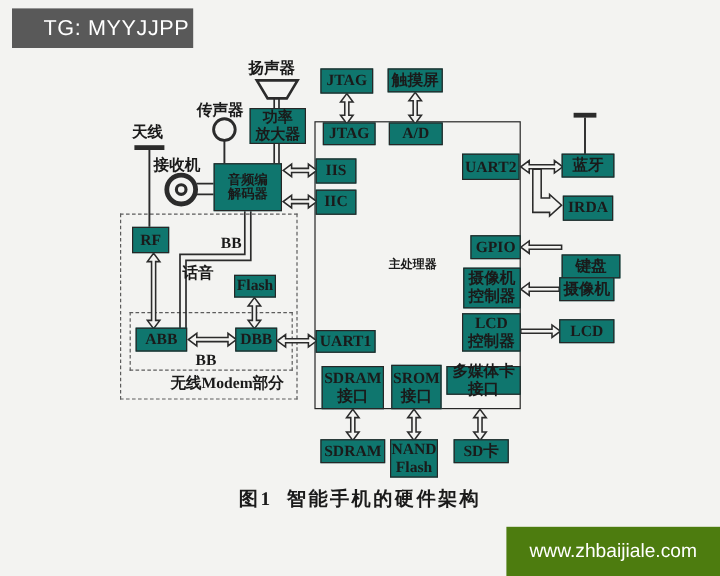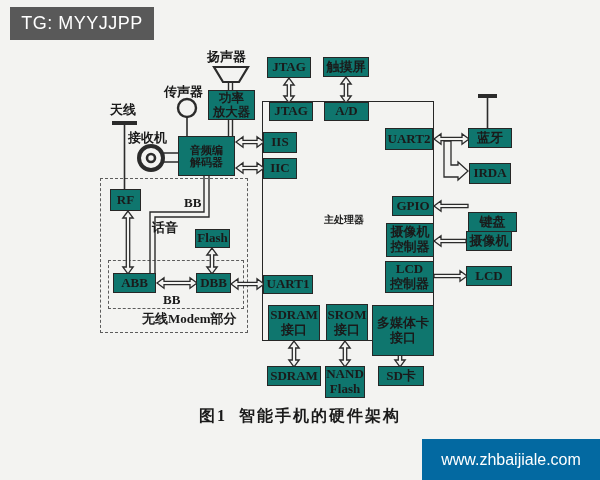--- a/index.html
+++ b/index.html
@@ -1,20 +1,20 @@
 <!DOCTYPE html>
 <html><head>
 <meta charset="utf-8">
 <style>
   html,body{margin:0;padding:0;background:#e9e9e7;}
   .page{position:relative;width:600px;height:480px;background:#f3f3f1;overflow:hidden;
         font-family:"Liberation Serif",serif;color:#1a1a1a;}
-  .badge{position:absolute;left:10px;top:7px;width:144px;height:33px;
+  .badge{position:absolute;left:10px;top:7px;width:128px;height:33px;
          display:flex;align-items:center;justify-content:center;
-         font-family:"Liberation Sans",sans-serif;font-size:18px;color:#fff;letter-spacing:.5px;}
+         font-family:"Liberation Sans",sans-serif;font-size:18px;color:#fff;letter-spacing:.5px;padding-left:23px;}
   .watermark{position:absolute;right:0;bottom:0;width:178px;height:41px;
          display:flex;align-items:center;justify-content:center;
          font-family:"Liberation Sans",sans-serif;font-size:16px;color:#fff;}
   .mainbox{position:absolute;left:262px;top:101px;width:172px;height:240px;
          border:1.8px solid #262626;box-sizing:border-box;z-index:1;}
   .dashed{position:absolute;border:1.2px dashed #5c5c5c;box-sizing:border-box;z-index:1;}
   .d-outer{left:100px;top:178px;width:148px;height:155px;}
   .d-inner{left:108px;top:260px;width:136px;height:49px;}
   svg.layer{position:absolute;left:0;top:0;z-index:2;}
   .bx{position:absolute;display:flex;align-items:center;justify-content:center;text-align:center;
@@ -103,21 +103,21 @@
   <div class="bx" style="left:392px;top:196px;width:42px;height:20px">GPIO</div>
   <div class="bx" style="left:386px;top:223px;width:48px;height:34px">摄像机
 控制器</div>
   <div class="bx" style="left:385px;top:261px;width:49px;height:32px">LCD
 控制器</div>
   <div class="bx" style="left:263px;top:275px;width:50px;height:19px">UART1</div>
   <div class="bx" style="left:268px;top:305px;width:52px;height:36px">SDRAM
 接口</div>
   <div class="bx" style="left:326px;top:304px;width:42px;height:37px">SROM
 接口</div>
-  <div class="bx" style="left:372px;top:305px;width:62px;height:51px">多媒体卡
+  <div class="bx" style="left:372px;top:305px;width:62px;height:24px">多媒体卡
 接口</div>
   <div class="bx" style="left:267px;top:366px;width:54px;height:20px">SDRAM</div>
   <div class="bx" style="left:325px;top:366px;width:40px;height:32px">NAND
 Flash</div>
   <div class="bx" style="left:378px;top:366px;width:46px;height:20px">SD卡</div>
   <div class="bx" style="left:468px;top:128px;width:44px;height:20px">蓝牙</div>
   <div class="bx" style="left:469px;top:163px;width:42px;height:21px">IRDA</div>
   <div class="bx" style="left:468px;top:212px;width:49px;height:20px">键盘</div>
   <div class="bx" style="left:466px;top:231px;width:46px;height:20px">摄像机</div>
   <div class="bx" style="left:466px;top:266px;width:46px;height:20px">LCD</div>
@@ -135,14 +135,14 @@
   <div class="lbl" style="left:164px;top:83px">传声器</div>
   <div class="lbl" style="left:207px;top:48px">扬声器</div>
   <div class="lbl" style="left:184px;top:195px">BB</div>
   <div class="lbl" style="left:152px;top:219px">话音</div>
   <div class="lbl" style="left:163px;top:292px">BB</div>
   <div class="lbl" style="left:142px;top:310px">无线Modem部分</div>
   <div class="lbl" style="left:324px;top:213px;font-size:10px">主处理器</div>
 
   <div class="caption">图1  智能手机的硬件架构</div>
 
-  <div class="watermark" style="background: #0369a1;">www.zhbaijiale.com</div>
+  <div class="watermark" style="background: #4d7c0f;">www.zhbaijiale.com</div>
 </div>
 
 </body></html>

